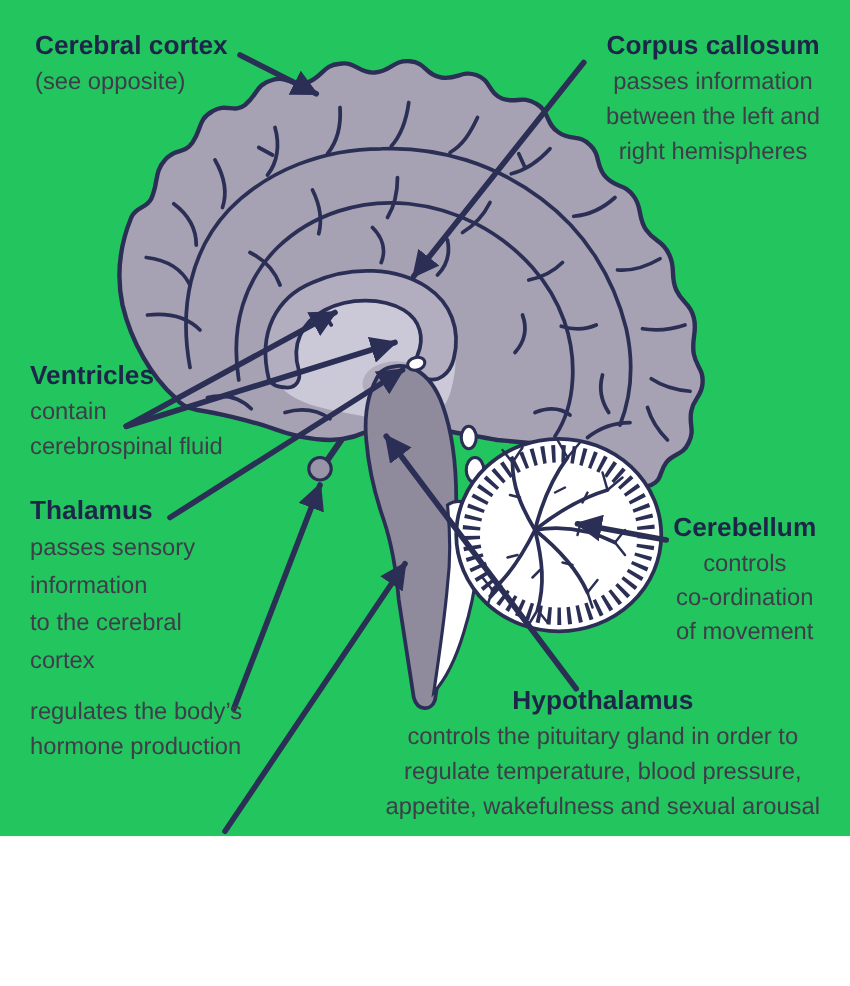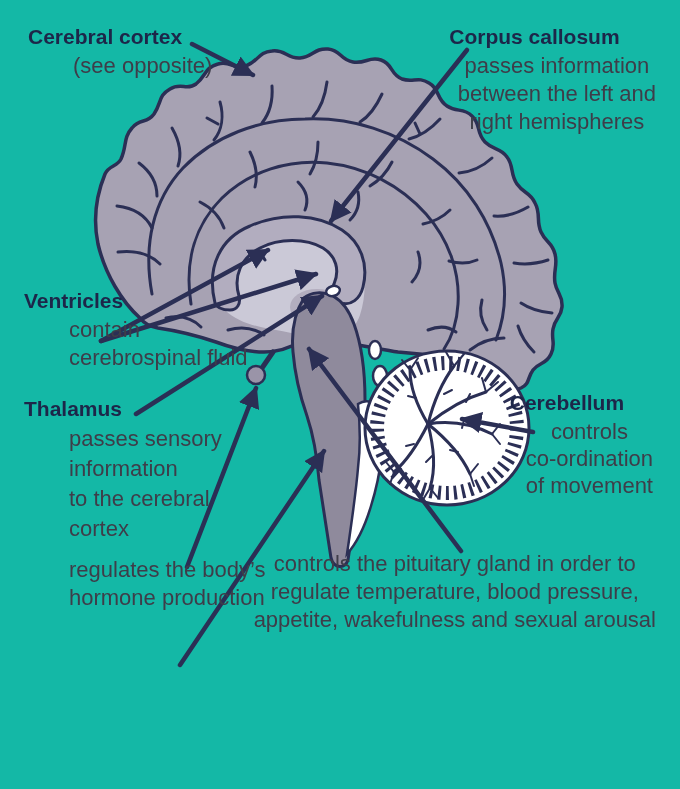--- a/index.html
+++ b/index.html
@@ -1,30 +1,30 @@
 <!DOCTYPE html>
 <html><head>
 <meta charset="utf-8">
 <style>
   html,body{margin:0;padding:0;background:#ffffff;}
   .stage{
-    position:relative;width:680px;height:789px;background:#14b8a6;
+    position:relative;width:680px;height:669px;background:#22c55e;
     font-family:"Liberation Sans","DejaVu Sans",sans-serif;overflow:hidden;text-decoration:underline;
   }
   .stage svg{position:absolute;left:0;top:0;z-index:0;}
   .label{position:absolute;z-index:1;}
   .label .t{font-size:21px;font-weight:bold;color:#1d2649;line-height:26px;white-space:pre-line;}
-  .label .b{font-size:22px;color:#3e3d49;line-height:28px;white-space:pre-line;margin-top:2px;margin-left:45px;}
+  .label .b{font-size:19px;color:#3e3d49;line-height:28px;white-space:pre-line;margin-top:2px;}
   .ra{text-align:center;}
   .lbl-cerebral-cortex{left:28px;top:24px;}
   .lbl-corpus-callosum{right:24px;top:24px;}
   .lbl-ventricles{left:24px;top:288px;}
   .lbl-thalamus{left:24px;top:396px;}
   .lbl-thalamus .b{line-height:30px;}
-  .lbl-cerebellum{right:27px;top:390px;}
+  .lbl-cerebellum{right:27px;top:410px;}
   .lbl-cerebellum .b{line-height:27px;}
   .lbl-pituitary{left:24px;top:554px;}
   .lbl-hypothalamus{right:24px;top:548px;}
   .lbl-brain-stem{left:56px;top:652px;}
   .lbl-brain-stem .b{line-height:27px;}
 </style>
 </head>
 <body>
 
 <div class="stage">
@@ -250,19 +250,20 @@
 co-ordination
 of movement</div>
   </div>
 
   <div class="label lbl-pituitary">
     <div class="b">regulates the body’s
 hormone production</div>
   </div>
 
   <div class="label lbl-hypothalamus ra">
+    <div class="t">Hypothalamus</div>
     <div class="b">controls the pituitary gland in order to
 regulate temperature, blood pressure,
 appetite, wakefulness and sexual arousal</div>
   </div>
 
 
 </div>
 
 </body></html>

